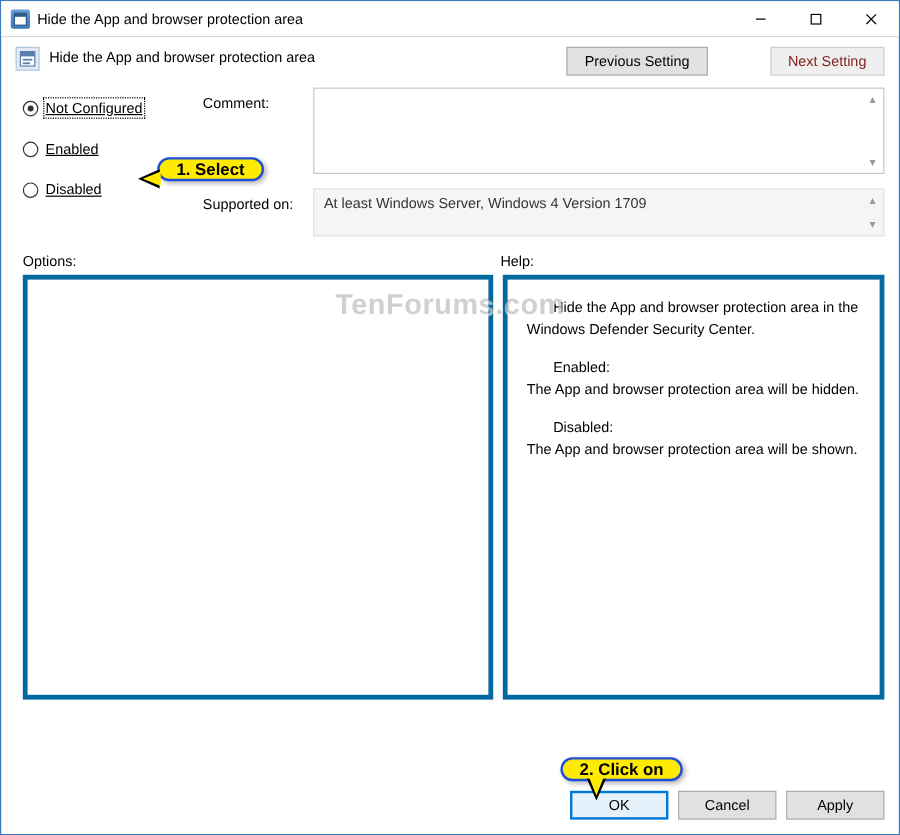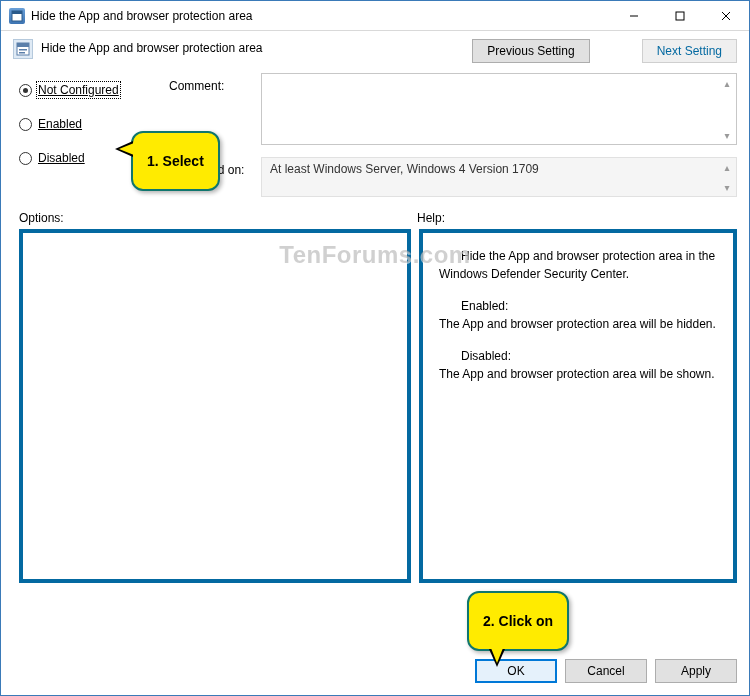--- a/index.html
+++ b/index.html
@@ -69,21 +69,21 @@
   .nav-btn {
     height: 24px;
     padding: 0 14px;
     background: #e1e1e1;
     border: 1px solid #adadad;
     font-size: 12px;
     line-height: 22px;
     margin-left: 44px;
   }
   .nav-btn.disabled {
-    color: #0369a1;
+    color: #7f1d1d;
     background: #efefef;
     border-color: #cfcfcf;
   }
 
   
   .config {
     display: flex;
     padding: 6px 12px 0 18px;
   }
   .radios {
@@ -192,23 +192,23 @@
   }
   .dlg-btn.primary {
     border: 2px solid #0078d7;
     background: #e5f1fb;
   }
 
   
   .callout {
     position: absolute;
     background: #ffeb00;
-    border: 2px solid #0f766e;
+    border: 2px solid #1d4ed8;
     border-radius: 12px;
-    padding: 20px 14px;
+    padding: 0 14px;
     font-weight: bold;
     font-size: 14px;
     box-shadow: 2px 2px 4px rgba(0,0,0,.3);
   }
   .callout::before {
     content: "";
     position: absolute;
     width: 0; height: 0;
   }
   .callout.c1 { top: 130px; left: 130px; }

